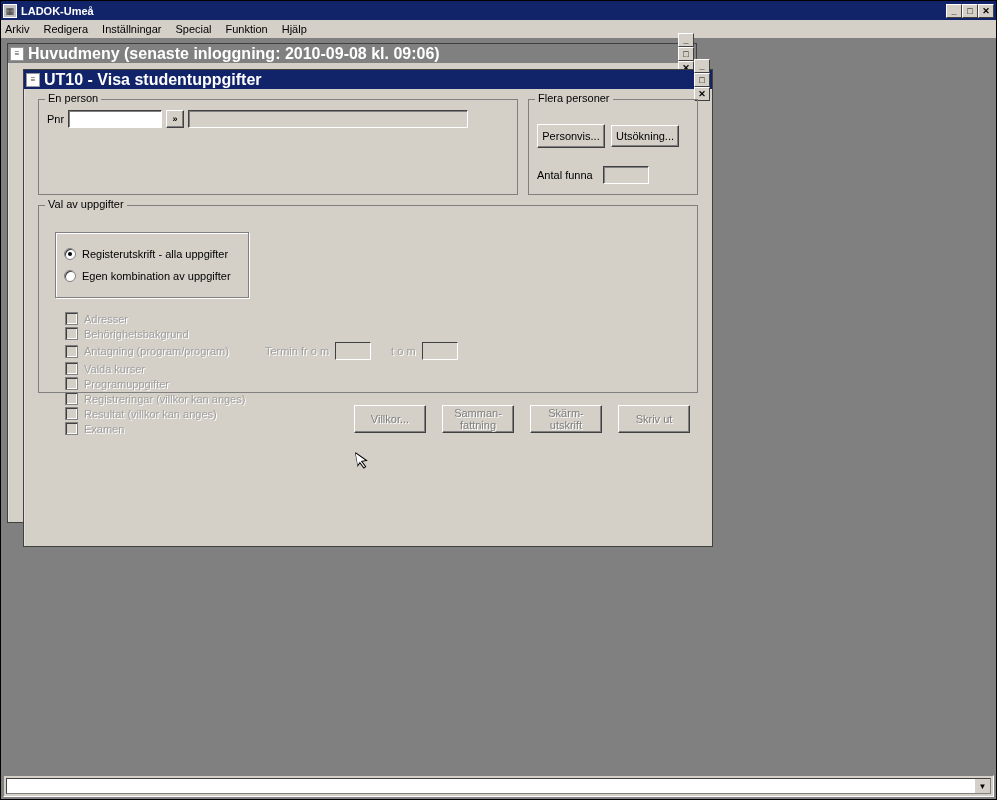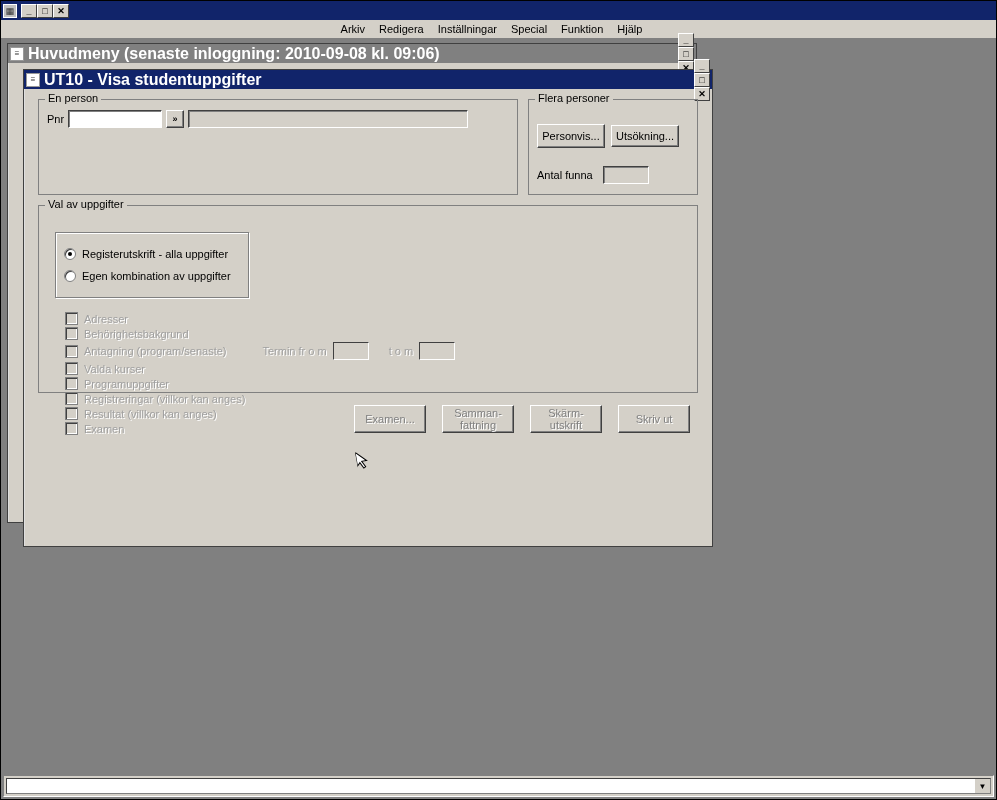--- a/index.html
+++ b/index.html
@@ -41,21 +41,20 @@
     font-family: Arial; font-size: 9px; font-weight: bold;
     color: #000;
     margin-left: 0;
   }
   .menubar {
     height: 19px;
     background: #d4d0c8;
     display: flex; align-items: center;
     padding: 0 4px;
     border-bottom: 1px solid #808080;
-    justify-content: center;
   }
   .menubar span { margin-right: 14px; cursor: default; }
   .mdi-client {
     position: absolute; top: 38px; left: 0; right: 0; bottom: 30px;
     background: #808080;
   }
   .inner-window {
     position: absolute;
     background: #d4d0c8;
     border: 1px solid #404040;
@@ -171,20 +170,21 @@
     pointer-events:none;
     transform: rotate(-10deg);
   }
 </style>
 </head>
 <body>
 
 <div class="main-window">
   <div class="titlebar">
     <span class="tb-icon">▦</span>
+    <span class="tb-title">LADOK-Umeå</span>
     <div class="win-controls">
       <div class="winbtn">_</div>
       <div class="winbtn">□</div>
       <div class="winbtn">✕</div>
     </div>
   </div>
   <div class="menubar">
     <span>Arkiv</span>
     <span>Redigera</span>
     <span>Inställningar</span>
@@ -262,21 +262,21 @@
             <div class="chkrow">
               <span class="chk"></span>
               <span class="chk-lbl disabled">Adresser</span>
             </div>
             <div class="chkrow">
               <span class="chk"></span>
               <span class="chk-lbl disabled">Behörighetsbakgrund</span>
             </div>
             <div class="chkrow">
               <span class="chk"></span>
-              <span class="chk-lbl disabled">Antagning (program/senaste)</span>
+              <span class="chk-lbl disabled">Antagning (program/program)</span>
               <span class="termfields">
                 <span class="chk-lbl disabled">Termin fr o m</span>
                 <span class="termbox"></span>
                 <span class="chk-lbl disabled" style="margin-left:14px">t o m</span>
                 <span class="termbox"></span>
               </span>
             </div>
             <div class="chkrow">
               <span class="chk"></span>
               <span class="chk-lbl disabled">Valda kurser</span>
@@ -294,21 +294,21 @@
               <span class="chk-lbl disabled">Resultat (villkor kan anges)</span>
             </div>
             <div class="chkrow">
               <span class="chk"></span>
               <span class="chk-lbl disabled">Examen</span>
             </div>
           </div>
         </div>
 
         <div class="bottom-buttons">
-          <div class="btn-3d bigbtn disabled">Examen...</div>
+          <div class="btn-3d bigbtn disabled">Villkor...</div>
           <div class="btn-3d bigbtn disabled" style="white-space:pre-line;line-height:1.1">Samman-
 fattning</div>
           <div class="btn-3d bigbtn disabled" style="white-space:pre-line;line-height:1.1">Skärm-
 utskrift</div>
           <div class="btn-3d bigbtn disabled">Skriv ut</div>
         </div>
 
       </div>
     </div>
 

